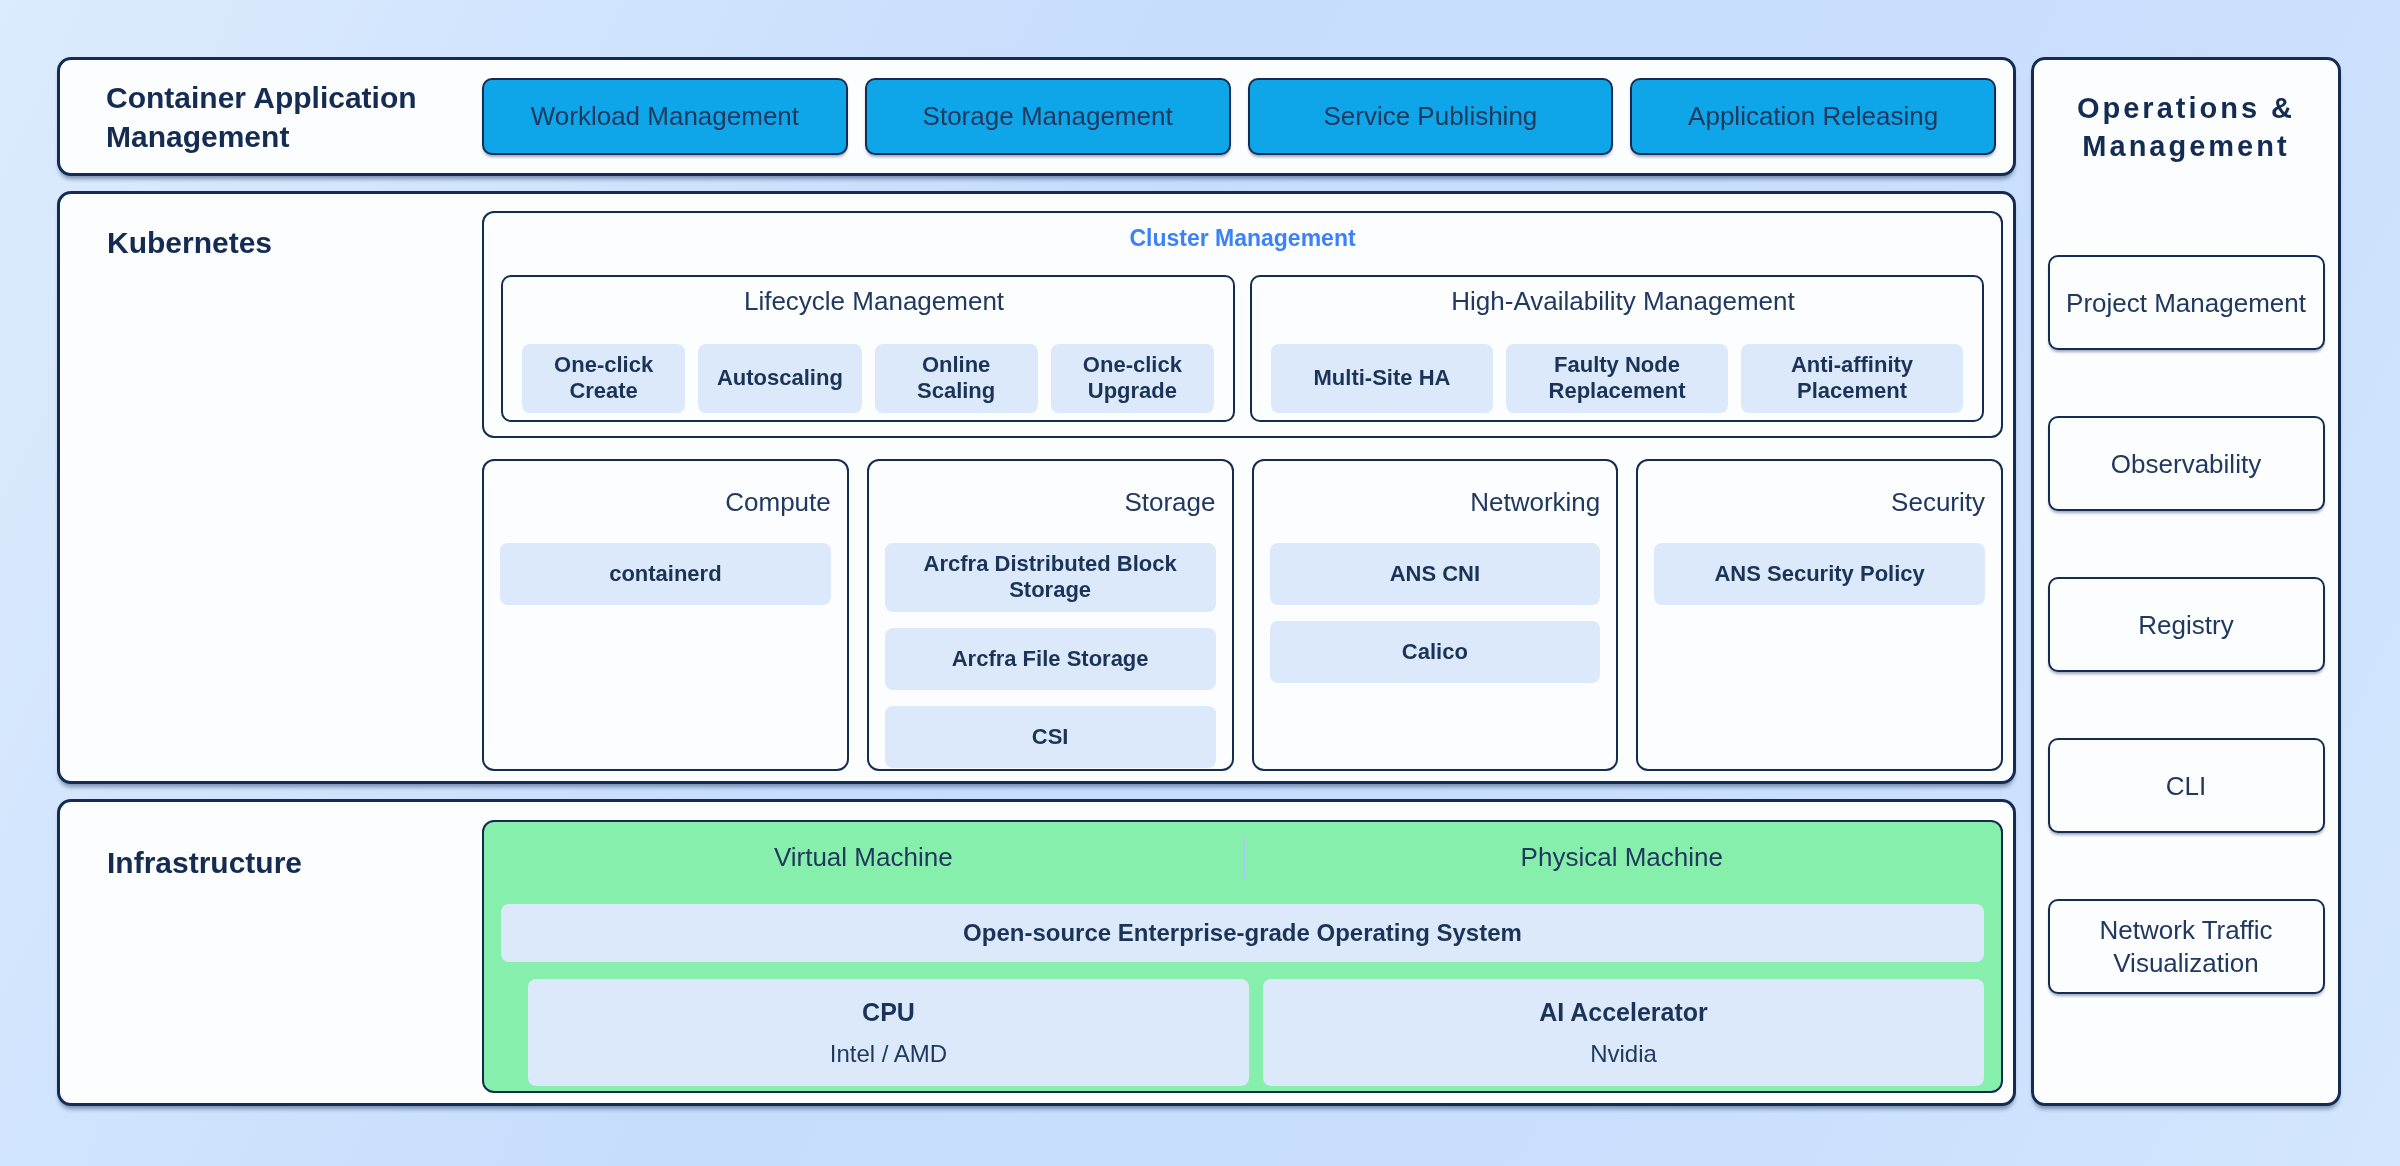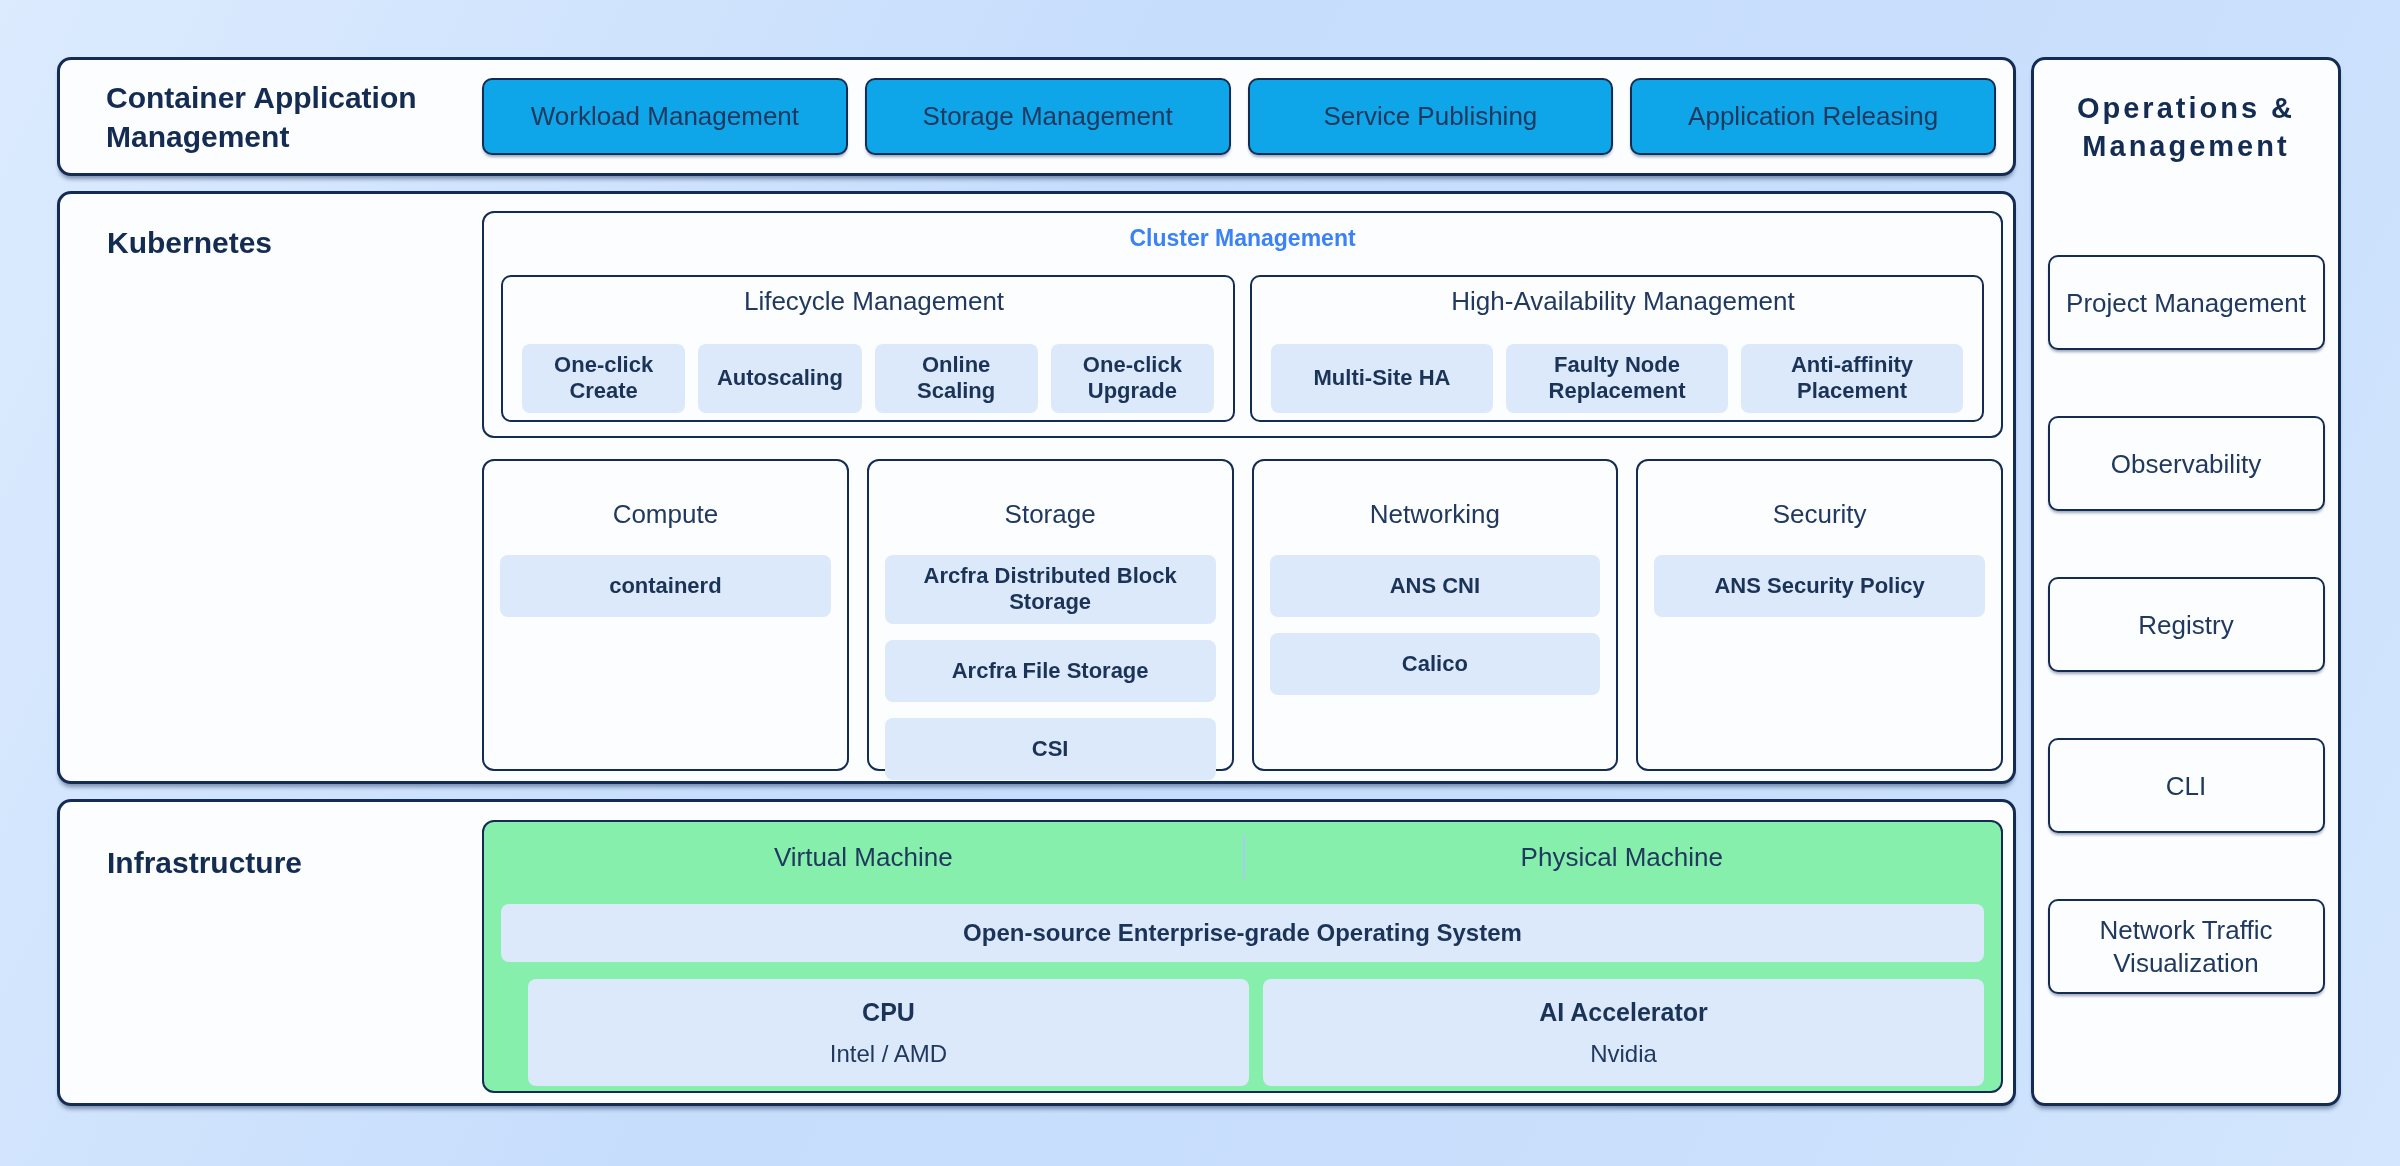--- a/index.html
+++ b/index.html
@@ -42,21 +42,21 @@
   .tag {
     background: #dbe9fb; border-radius: 8px; flex: 1; min-height: 62px;
     display: flex; align-items: center; justify-content: center; text-align: center;
     font-weight: bold; font-size: 22px; color: #1b3357; line-height: 1.2; padding: 8px 14px;
   }
   .k8s-columns { position: absolute; left: 422px; top: 265px; width: 1521px; display: flex; gap: 18px; }
   .col-box {
     flex: 1; height: 312px; border: 2.5px solid #152c52; border-radius: 12px;
     background: #fbfdff; padding: 18px 16px 0;
   }
-  .col-title { text-align: center; font-size: 26px; color: #21395e; margin-top: 20px; }
+  .col-title { text-align: right; font-size: 26px; color: #21395e; margin-top: 8px; }
   .col-tags { display: flex; flex-direction: column; gap: 16px; margin-top: 25px; }
   .col-tags .tag { flex: none; }
   
   #panel-infra { left: 57px; top: 799px; width: 1959px; height: 307px; }
   #infra-label { top: 44px; }
   .infra-box {
     position: absolute; left: 422px; top: 18px; width: 1521px; height: 273px;
     border: 2.5px solid #152c52; border-radius: 12px; background: #86efac;
   }
   .machine-header { display: flex; height: 70px; align-items: center; position: relative; }

